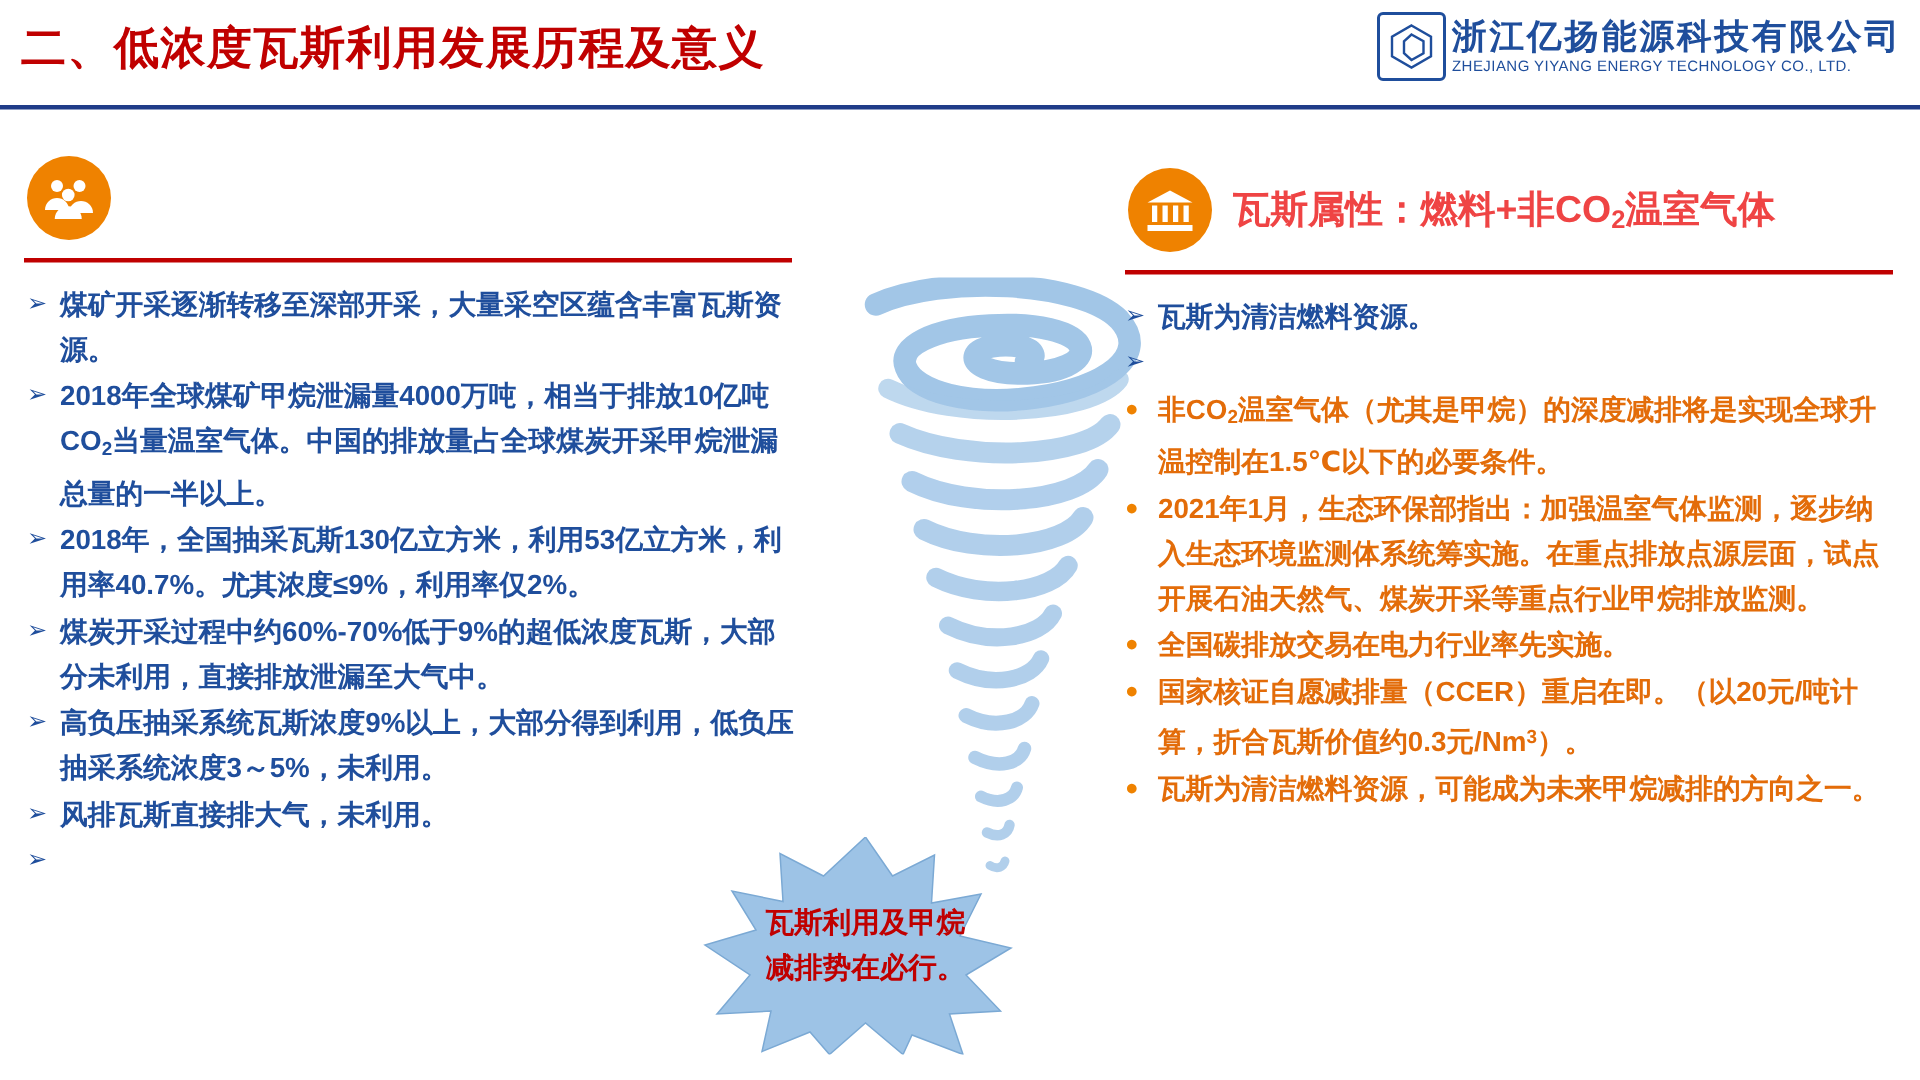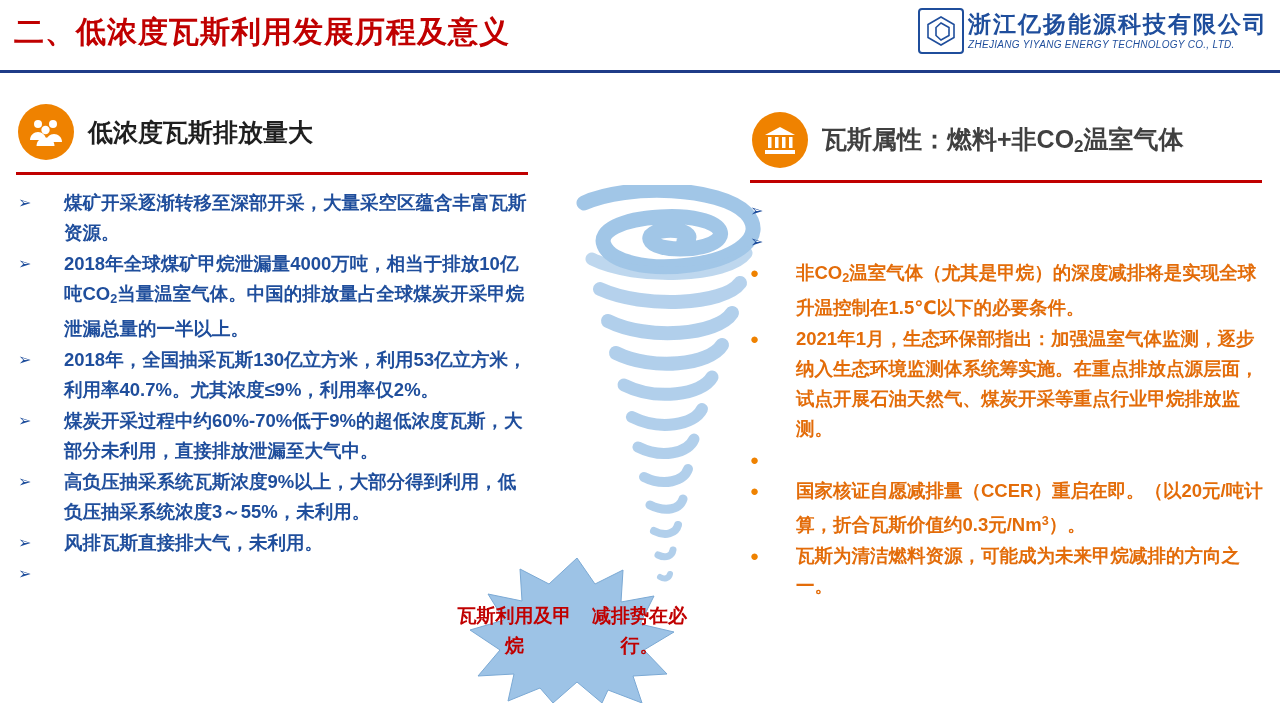--- a/index.html
+++ b/index.html
@@ -44,40 +44,39 @@
     background: #ffffff;
   }
   .logo-text { line-height: 1.05; }
   .logo-cn {
     font-size: 23px; font-weight: bold; color: #1f4e9c;
     letter-spacing: 2px;
   }
   .logo-en {
     font-size: 10px; color: #1f4e9c; letter-spacing: 0.3px;
     margin-top: 4px;
-    font-style: italic;
   }
 
   
   .panel-head {
     position: absolute;
     display: flex; align-items: center; gap: 14px;
   }
   .round-icon {
     width: 56px; height: 56px; border-radius: 50%;
     background: #ef8200;
     display: flex; align-items: center; justify-content: center;
     color: #ffffff;
     flex: 0 0 auto;
   }
   .panel-title {
     font-size: 25px; font-weight: bold; color: #1f1f1f;
     white-space: nowrap;
   }
-  .panel-title.blue { color: #404040; text-align: center; }
+  .panel-title.blue { color: #ef4444; text-align: center; }
   .underline-red {
     position: absolute;
     height: 3px; background: #c00000;
   }
 
   
   .bullets { position: absolute; }
   .bullet-row {
     display: flex; align-items: flex-start;
     margin-bottom: 1px;
@@ -91,21 +90,20 @@
     text-align: left;
   }
   .marker.dot {
     color: #ef8200;
     font-size: 15px;
   }
   .btext {
     font-size: 18.5px; font-weight: bold;
     line-height: 30px;
     color: #1f4e9c;
-    margin-left: 24px;
   }
   .btext.orange { color: #e36c09; }
 
   sub { font-size: 0.68em; vertical-align: -0.25em; }
   sup { font-size: 0.68em; vertical-align: 0.45em; }
 
   
   .tornado {
     position: absolute; left: 540px; top: 185px;
     width: 250px; height: 430px;
@@ -113,21 +111,21 @@
   }
 
   
   .burst {
     position: absolute; left: 452px; top: 558px;
     width: 250px; height: 145px;
   }
   .burst-text {
     position: absolute; left: 0; top: 0;
     width: 250px; height: 145px;
-    display: flex; 
+    display: flex; flex-direction: column;
     align-items: center; justify-content: center;
     color: #c00000; font-weight: bold; font-size: 19px;
     line-height: 30px; text-align: center;
   }
 </style>
 </head>
 <body>
 
 <div class="slide">
 
@@ -153,21 +151,20 @@
     <div class="round-icon">
       <svg width="34" height="32" viewBox="0 0 34 32">
         <circle cx="9" cy="8" r="4" fill="#fff"></circle>
         <circle cx="24" cy="8" r="4" fill="#fff"></circle>
         <circle cx="16.5" cy="14" r="4.2" fill="#fff"></circle>
         <path d="M1 24c0-5 4-8 8-8s8 3 8 8z" fill="#fff"></path>
         <path d="M17 26c0-5 4-8 8-8s8 3 8 8z" fill="#fff"></path>
         <path d="M7.5 30c0-5 4-8.5 9-8.5s9 3.5 9 8.5z" fill="#fff"></path>
       </svg>
     </div>
-    <div class="panel-title">低浓度瓦斯排放量大</div>
   </div>
   <div class="underline-red" style="left:16px; top:172px; width:512px;"></div>
 
   <div class="bullets" style="left:18px; top:188px; width:516px;">
     <div class="bullet-row">
       <span class="marker">➢</span>
       <span class="btext">煤矿开采逐渐转移至深部开采，大量采空区蕴含丰富瓦斯资源。</span>
     </div>
     <div class="bullet-row">
       <span class="marker">➢</span>
@@ -176,21 +173,21 @@
     <div class="bullet-row">
       <span class="marker">➢</span>
       <span class="btext">2018年，全国抽采瓦斯130亿立方米，利用53亿立方米，利用率40.7%。尤其浓度≤9%，利用率仅2%。</span>
     </div>
     <div class="bullet-row">
       <span class="marker">➢</span>
       <span class="btext">煤炭开采过程中约60%-70%低于9%的超低浓度瓦斯，大部分未利用，直接排放泄漏至大气中。</span>
     </div>
     <div class="bullet-row">
       <span class="marker">➢</span>
-      <span class="btext">高负压抽采系统瓦斯浓度9%以上，大部分得到利用，低负压抽采系统浓度3～55%，未利用。</span>
+      <span class="btext">高负压抽采系统瓦斯浓度9%以上，大部分得到利用，低负压抽采系统浓度3～5%，未利用。</span>
     </div>
     <div class="bullet-row">
       <span class="marker">➢</span>
       <span class="btext">风排瓦斯直接排大气，未利用。</span>
     </div>
     <div class="bullet-row">
       <span class="marker">➢</span>
     </div>
   </div>
 
@@ -235,34 +232,36 @@
         <rect x="1" y="25" width="30" height="4" fill="#fff"></rect>
       </svg>
     </div>
     <div class="panel-title blue">瓦斯属性：燃料+非CO<sub>2</sub>温室气体</div>
   </div>
   <div class="underline-red" style="left:750px; top:180px; width:512px;"></div>
 
   <div class="bullets" style="left:750px; top:196px; width:516px;">
     <div class="bullet-row">
       <span class="marker">➢</span>
+      <span class="btext">瓦斯为清洁燃料资源。</span>
     </div>
     <div class="bullet-row">
       <span class="marker">➢</span>
     </div>
     <div class="bullet-row">
       <span class="marker dot">●</span>
       <span class="btext orange">非CO<sub>2</sub>温室气体（尤其是甲烷）的深度减排将是实现全球升温控制在1.5℃以下的必要条件。</span>
     </div>
     <div class="bullet-row">
       <span class="marker dot">●</span>
       <span class="btext orange">2021年1月，生态环保部指出：加强温室气体监测，逐步纳入生态环境监测体系统筹实施。在重点排放点源层面，试点开展石油天然气、煤炭开采等重点行业甲烷排放监测。</span>
     </div>
     <div class="bullet-row">
       <span class="marker dot">●</span>
+      <span class="btext orange">全国碳排放交易在电力行业率先实施。</span>
     </div>
     <div class="bullet-row">
       <span class="marker dot">●</span>
       <span class="btext orange">国家核证自愿减排量（CCER）重启在即。（以20元/吨计算，折合瓦斯价值约0.3元/Nm<sup>3</sup>）。</span>
     </div>
     <div class="bullet-row">
       <span class="marker dot">●</span>
       <span class="btext orange">瓦斯为清洁燃料资源，可能成为未来甲烷减排的方向之一。</span>
     </div>
   </div>

